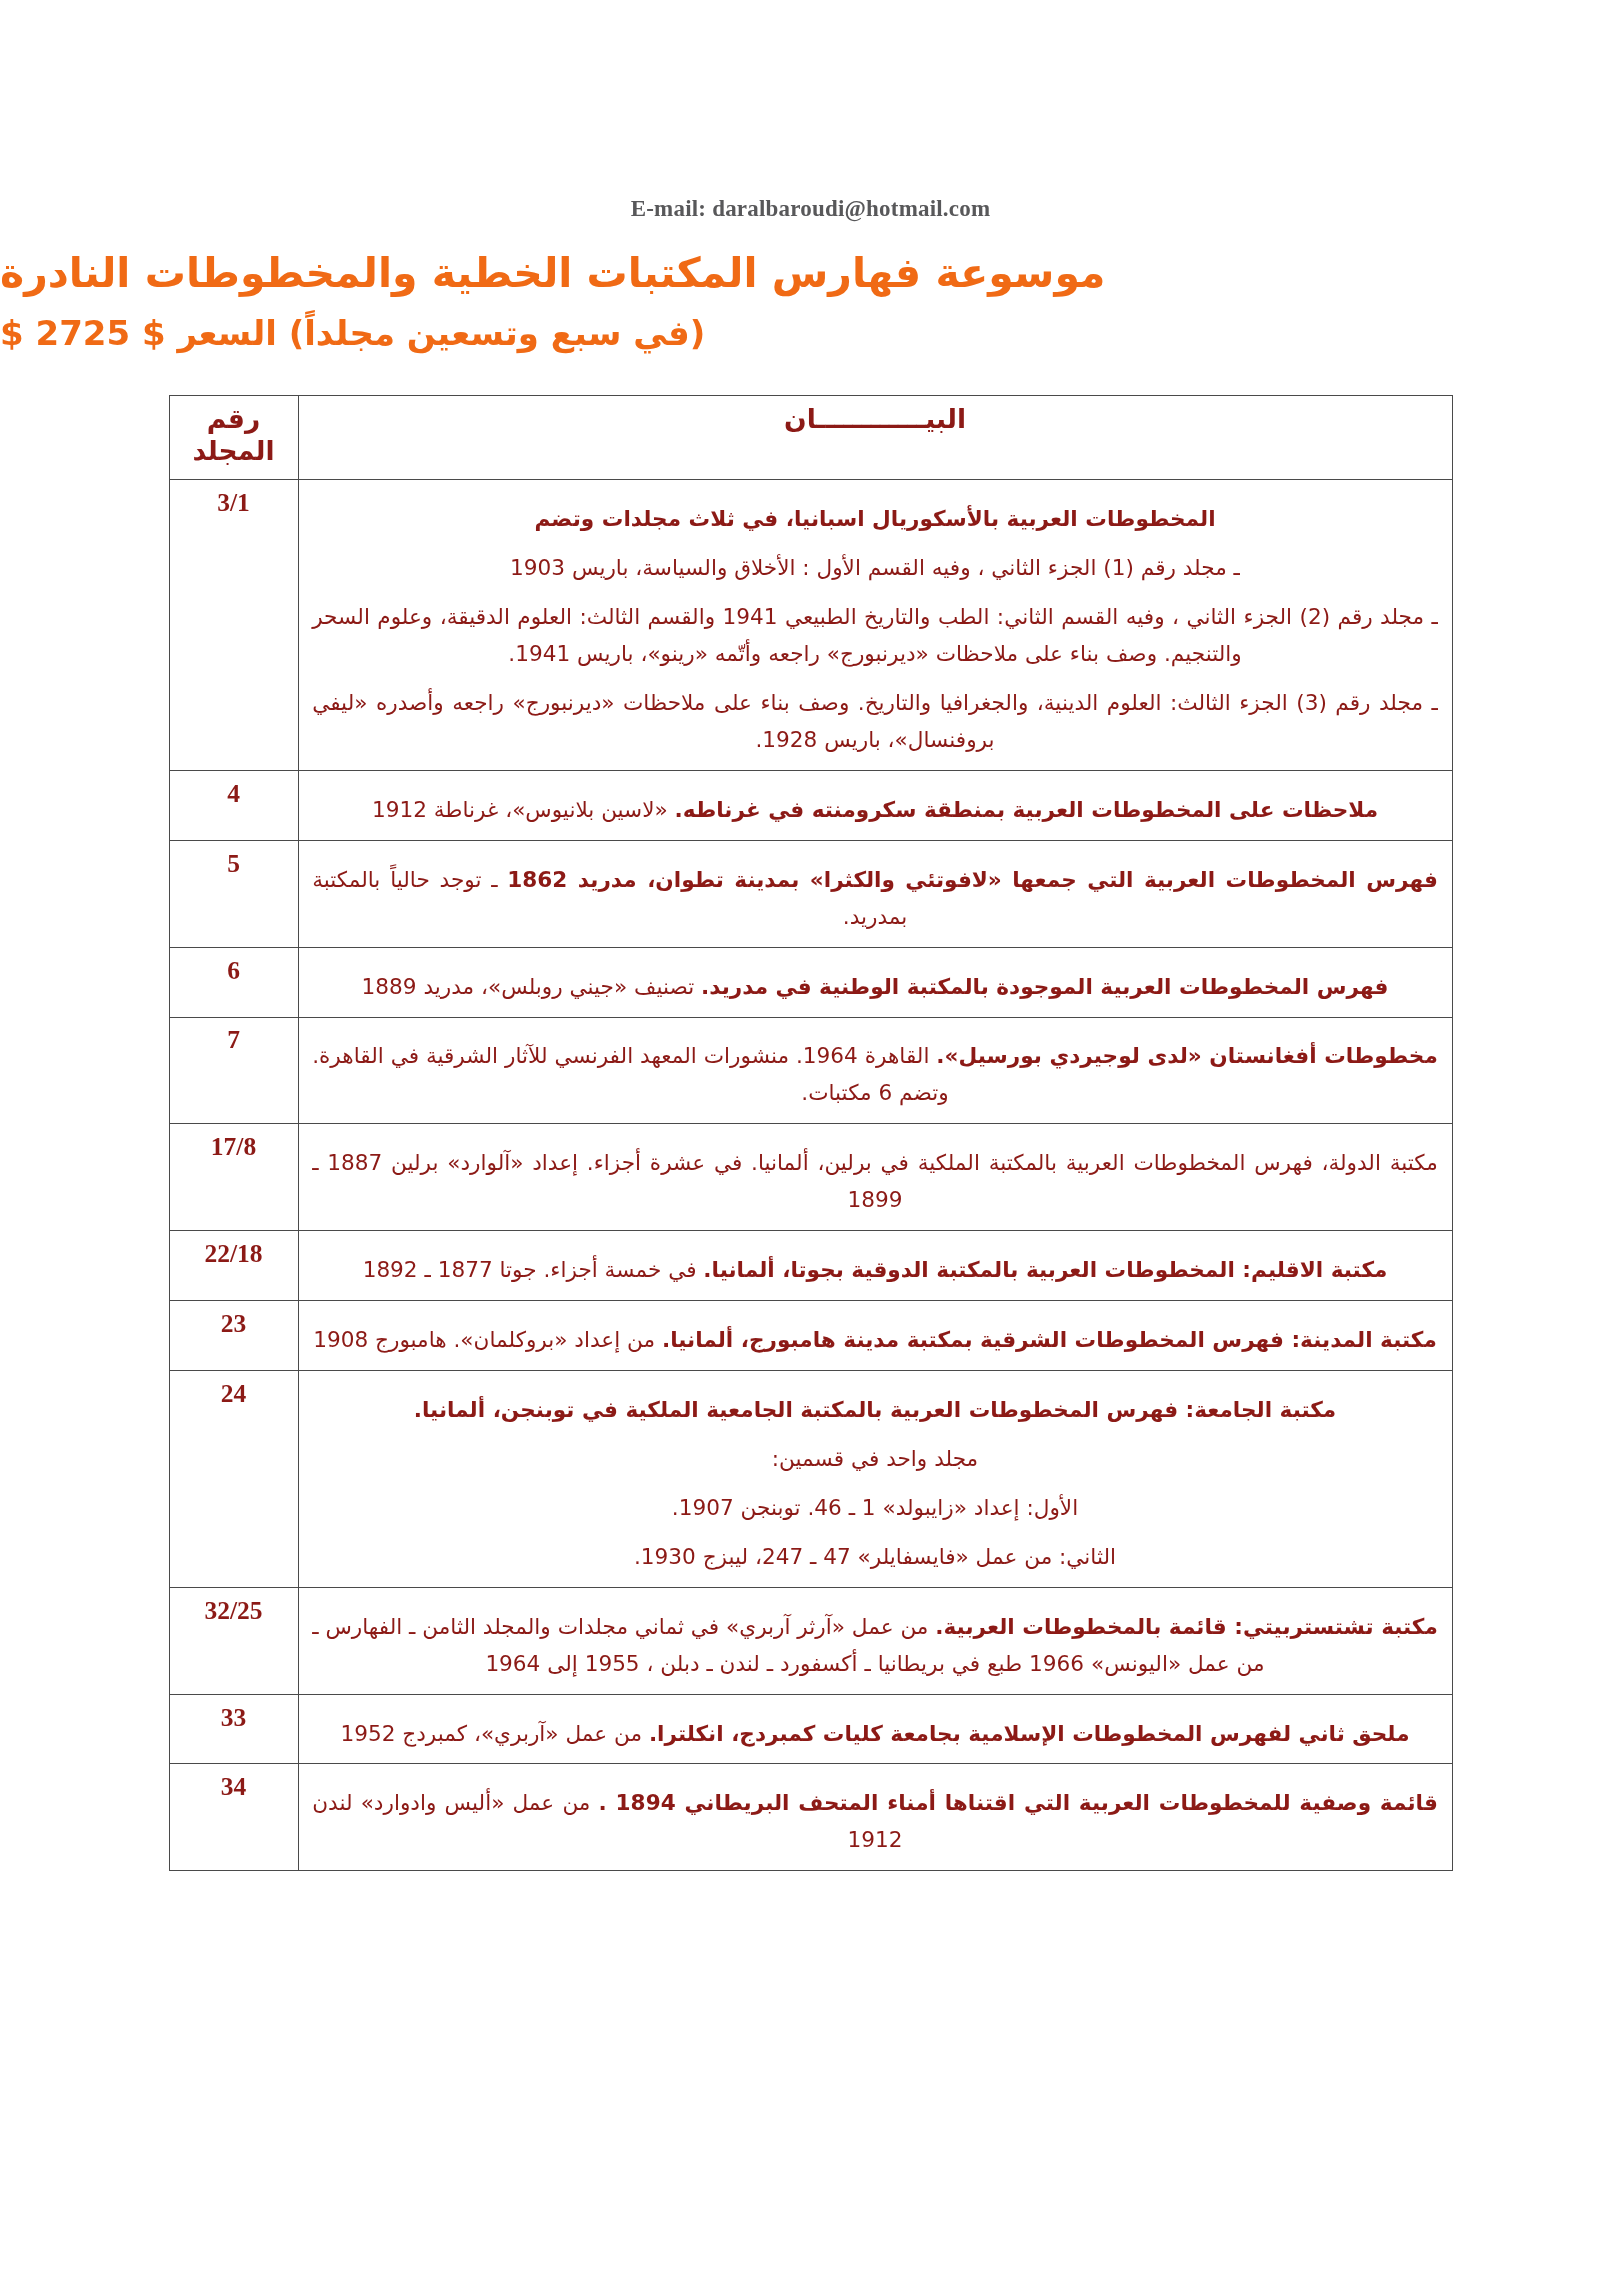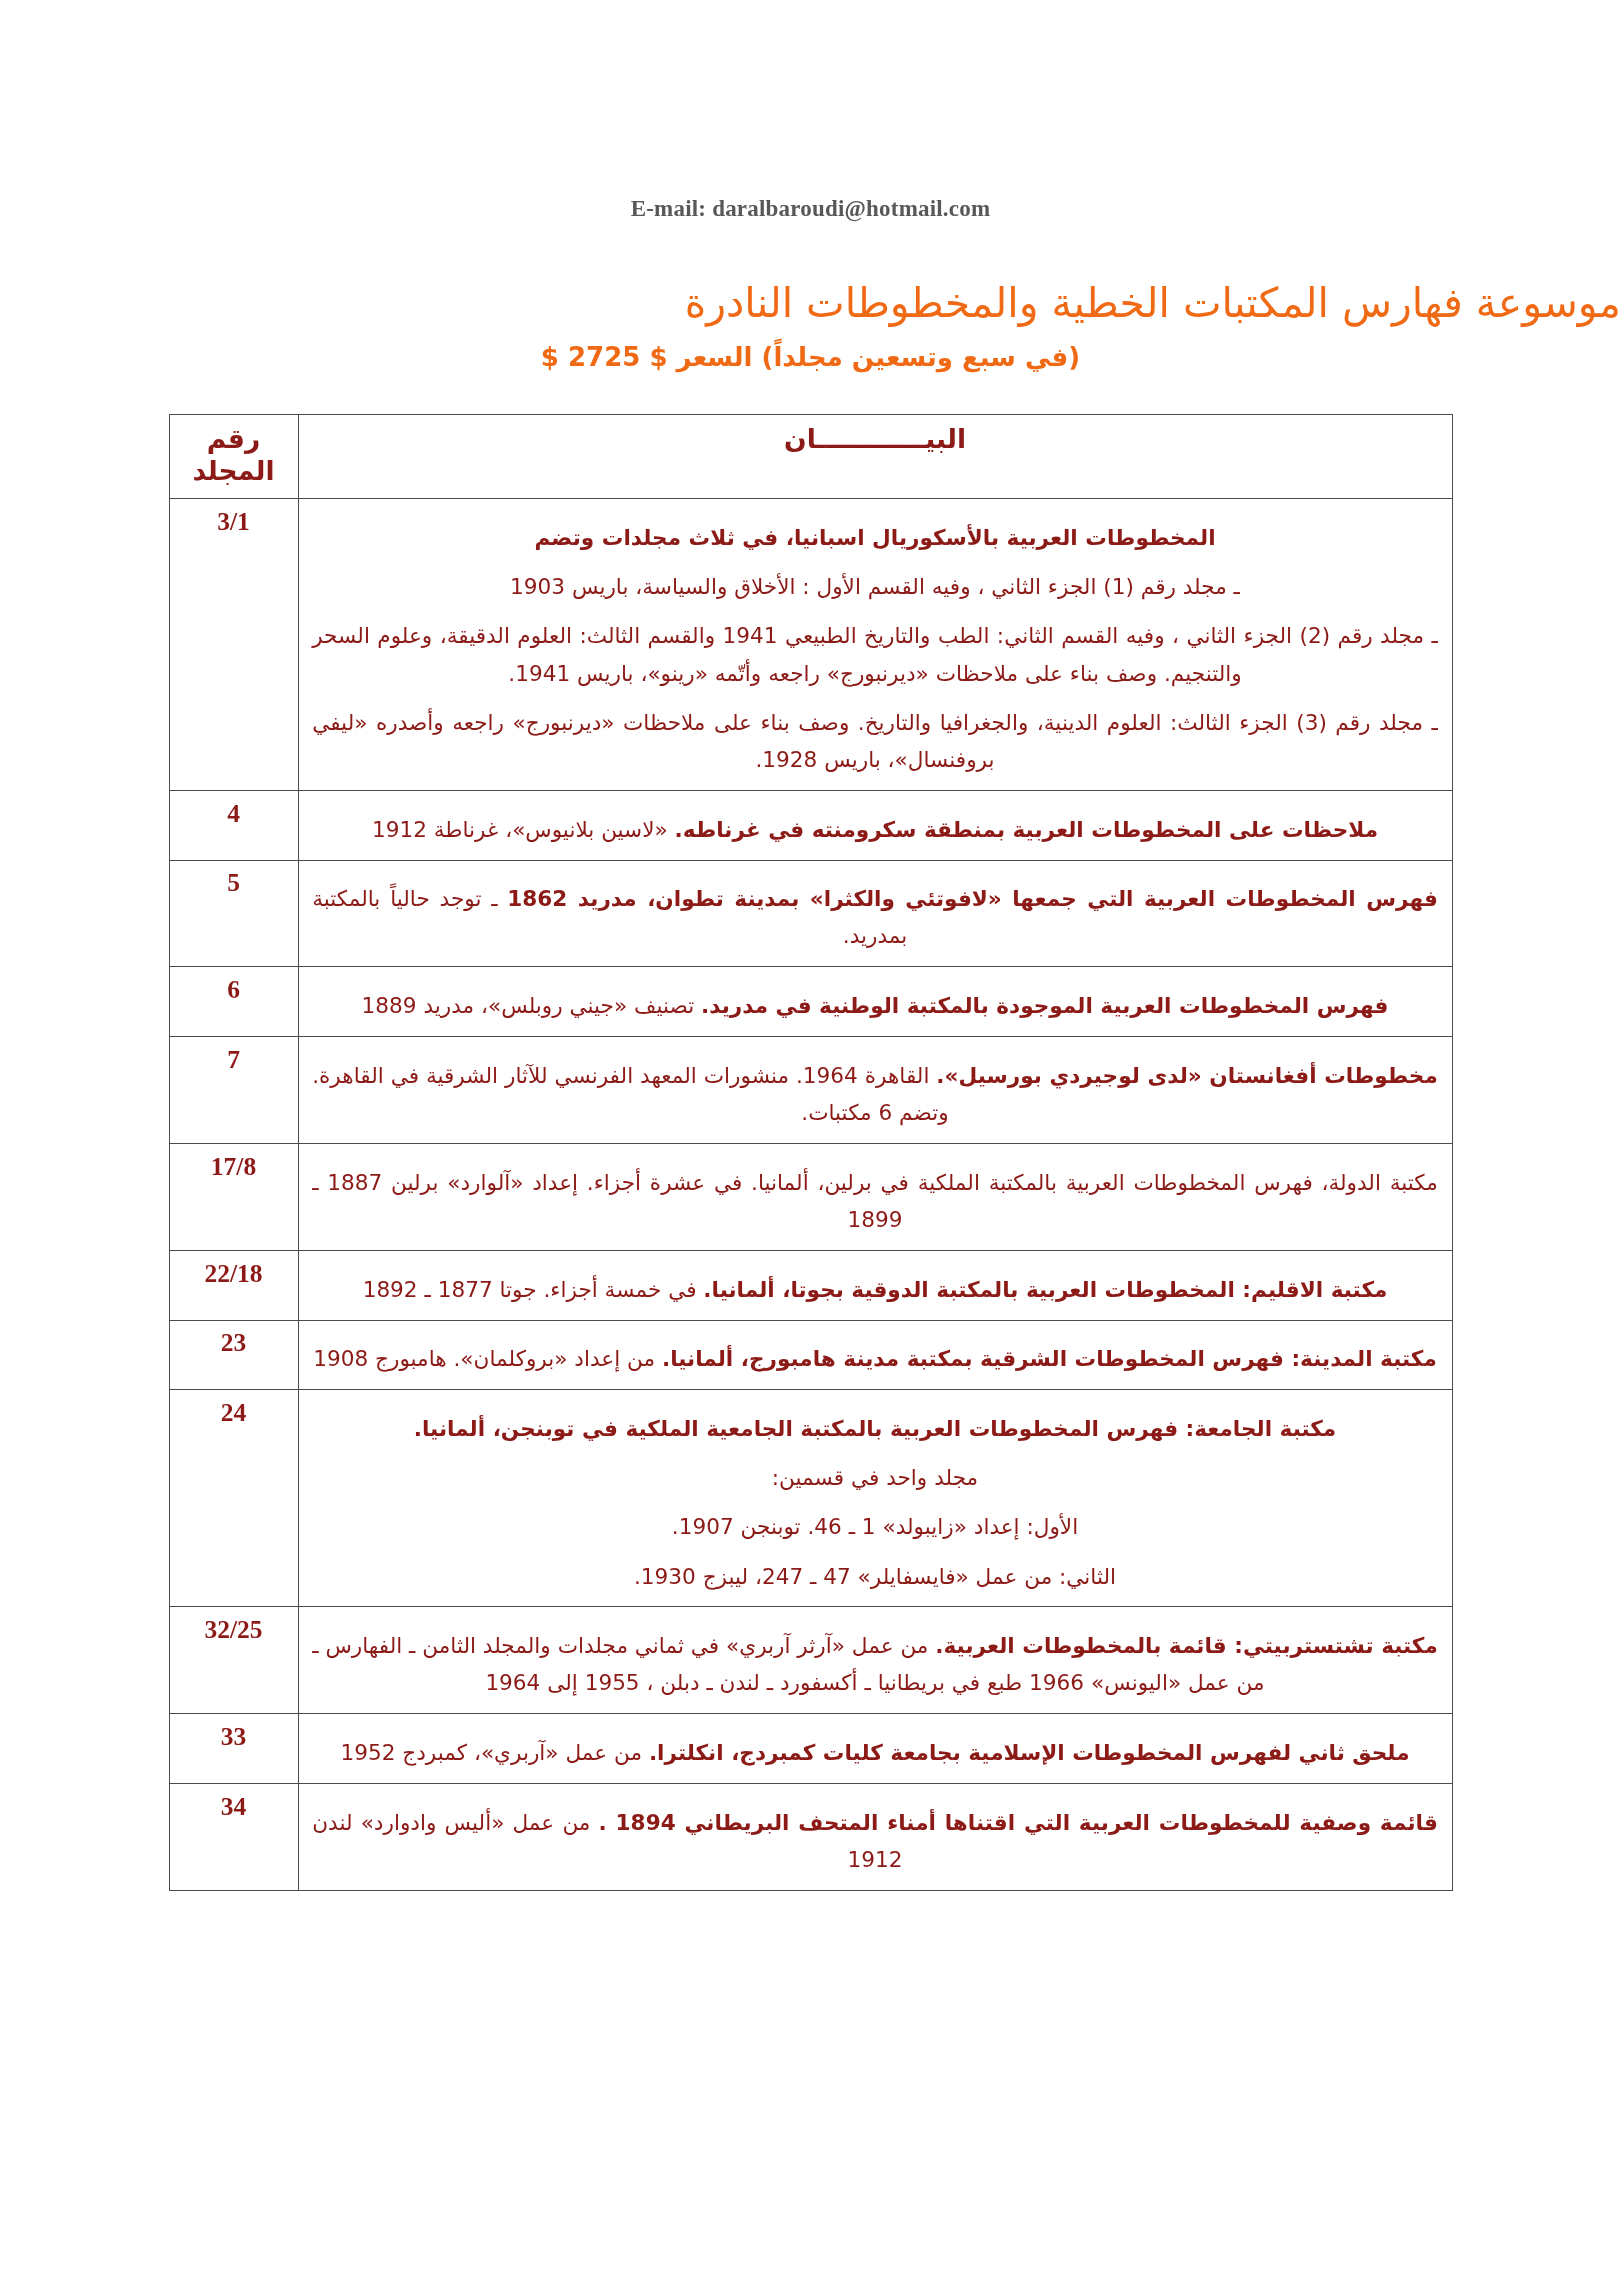--- a/index.html
+++ b/index.html
@@ -31,35 +31,35 @@
     font-weight: bold;
     font-size: 23px;
     color: #58585a;
     letter-spacing: 0.2px;
     padding-top: 196px;
     line-height: 1.1;
   }
 
   
   .doc-title {
-    text-align: right;
+    text-align: left;
     color: #f06a15;
     font-family: "DejaVu Sans", sans-serif;
-    font-weight: normal;
+    font-weight: bold;
     font-size: 41px;
     line-height: 1.25;
-    margin-top: 57px;
+    margin-top: 27px;
     direction: rtl;
   }
   .doc-subtitle {
-    text-align: center;
+    text-align: left;
     color: #f06a15;
     font-family: "DejaVu Sans", sans-serif;
     font-weight: bold;
-    font-size: 26px;
+    font-size: 34px;
     line-height: 1.3;
     margin-top: 11.8px;
     direction: rtl;
   }
 
   
   .table-wrap {
     margin: 39px auto 0 auto;
     width: 1284px;
   }

